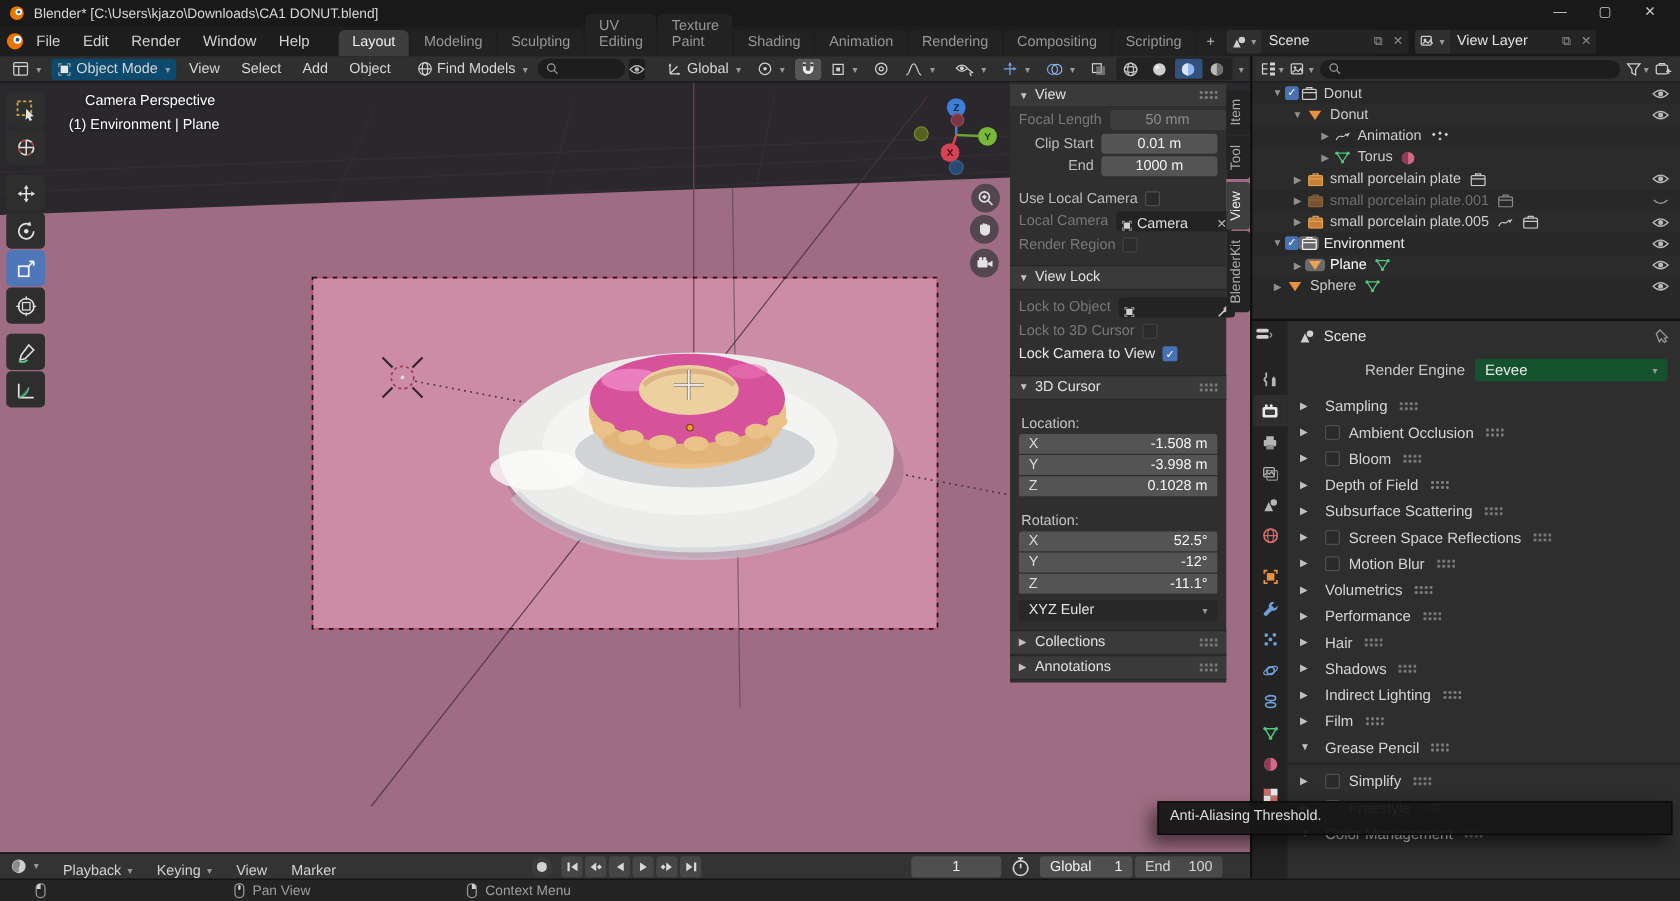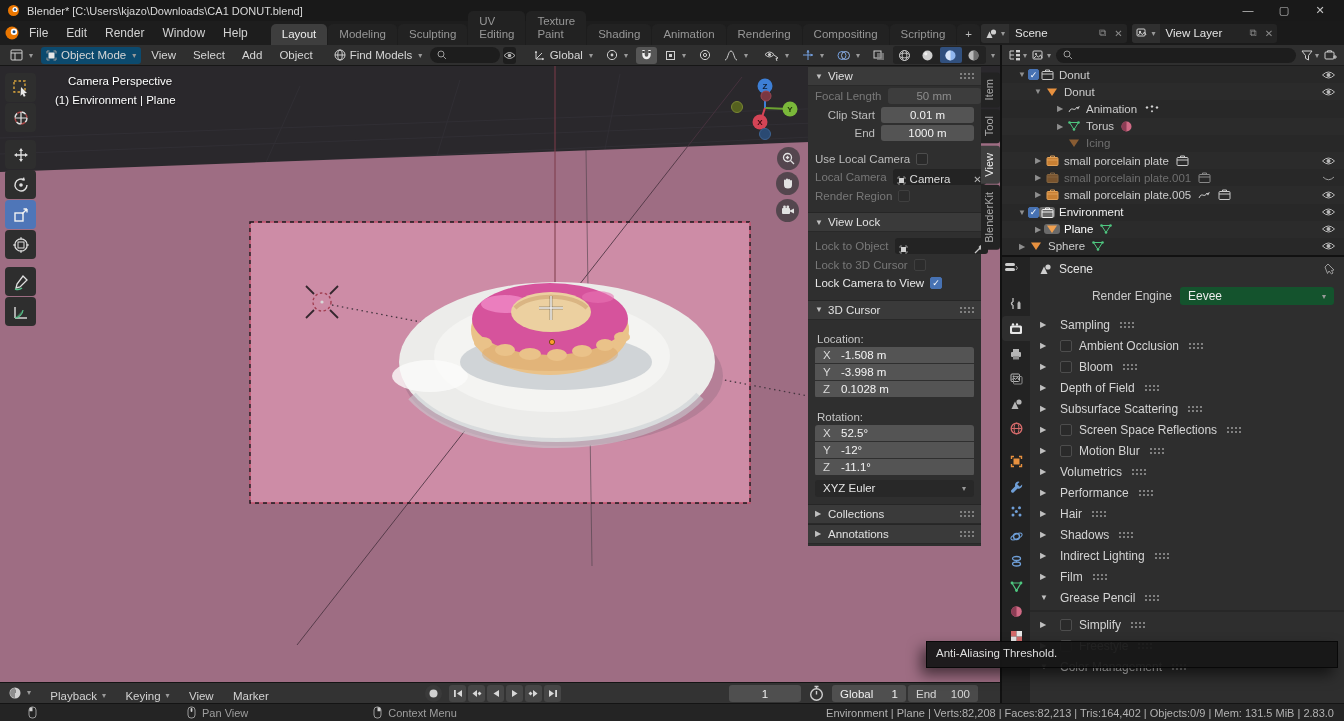--- a/index.html
+++ b/index.html
@@ -60,21 +60,21 @@
 .nfield.dis{background:#3d3d3d;color:#8d8d8d}
 .cb{width:12px;height:12px;border-radius:2px;background:#2a2a2a;border:1px solid #4d4d4d;display:flex;align-items:center;justify-content:center;font-size:9px;color:#fff}
 .cb.on{background:#4772b3;border-color:#4772b3}
 .cb.on::after{content:"✓"}
 .objfield{width:93px;background:#232323;border-radius:3px;height:16px;display:flex;align-items:flex-end;padding:0 4px;gap:4px;color:#dedede}
 .objfield .x{margin-left:auto;color:#b5b5b5;font-size:10px}
 .slabel{margin:13px 9px 2px;color:#c6c6c6}
 .vgroup{margin:0 7px;border-radius:3px;overflow:hidden}
 .vrow{display:flex;height:16px;background:#545454;margin-bottom:1px;align-items:center}
 .vrow .vl{width:26px;padding-left:8px;color:#dadada}
-.vrow .vv{flex:1;padding-right:8px;color:#f4f4f4}
+.vrow .vv{flex:1;text-align:right;padding-right:8px;color:#f4f4f4}
 .ddfield{margin:4px 7px 0;background:#282828;border-radius:3px;height:17px;display:flex;align-items:center;padding:0 8px;color:#e3e3e3}
 .ddfield .chv{margin-left:auto}
 #ntabs{position:absolute;left:981px;top:72px;width:19px}
 .ntab{writing-mode:vertical-rl;transform:rotate(180deg);background:#232323;color:#ababab;border-radius:3px 0 0 3px;margin-bottom:2px;padding:7px 2px;font-size:11px;text-align:center;width:19px}
 .ntab.active{background:#3f3f3f;color:#f0f0f0}
 
 #outliner{position:absolute;left:1000px;top:45px;width:344px;height:210px;background:#282828;border-left:2px solid #111;overflow:hidden}
 .oheader{height:21px;background:#2f2f2f;display:flex;align-items:center;gap:5px;padding:0 6px;border-bottom:1px solid #1c1c1c}
 .osearch{flex:1;height:15px;background:#1d1d1d;border-radius:8px;display:flex;align-items:center;padding:0 7px;gap:4px}
 .orow{height:17.2px;display:flex;align-items:center;font-size:11.5px;color:#cccccc;padding:0 8px 0 0}
@@ -754,30 +754,20 @@
         </svg>
       </span>
     <span class="olbl">Torus</span>
     <span class="oex">
         <svg width="11" height="11" viewBox="0 0 11 11">
           <circle cx="5.5" cy="5.5" r="5" fill="#d06a85"></circle>
           <path d="M5.5 .5 A5 5 0 0 0 5.5 10.5 Z" fill="#8c3d55"></path>
         </svg>
       </span>
   </div>
-  <div class="orow">
-    <span class="ind3"></span>
-      <span class="disc"></span>
-    <span class="oic" style="opacity:.5">
-        <svg width="12" height="10" viewBox="0 0 12 10">
-          <path d="M1 1.5 L11 1.5 L6 9 Z" fill="#e8913f"></path>
-        </svg>
-      </span>
-    <span class="olbl dim">Icing</span>
-  </div>
   <div class="orow alt">
     <span class="ind2"></span>
       <span class="disc">▶</span>
     <span class="oic">
         <svg width="13" height="11" viewBox="0 0 13 11">
           <rect x="1" y="2.5" width="11" height="8" rx="1" fill="#c77f33" stroke="#e0a058"></rect>
           <path d="M1 5 h11 M4.5 2.5 V1 h4 v1.5" fill="none" stroke="#e0a058"></path>
         </svg>
       </span>
     <span class="olbl">small porcelain plate</span>
@@ -1233,18 +1223,17 @@
       </svg>
     <span>Pan View</span>
   </span>
   <span class="sbgrp" style="margin-left:125px">
     <svg width="9" height="13" viewBox="0 0 9 13">
         <rect x="1" y="1" width="7" height="11" rx="3" fill="none" stroke="#9a9a9a"></rect>
         <path d="M7.6 2.8 a3 3 0 0 0 -3.1 -1.6 v4 h3.1 Z" fill="#d0d0d0"></path>
       </svg>
     <span>Context Menu</span>
   </span>
-  <span class="sbright">Environment | Plane | Verts:82,208 | Faces:82,213 | Tris:164,402 | Objects:0/9 | Mem: 131.5 MiB | 2.83.0</span>
 </div>
 
 <div id="tooltip">
   <div>Anti-Aliasing Threshold.</div>
 </div>
 
 </body></html>

